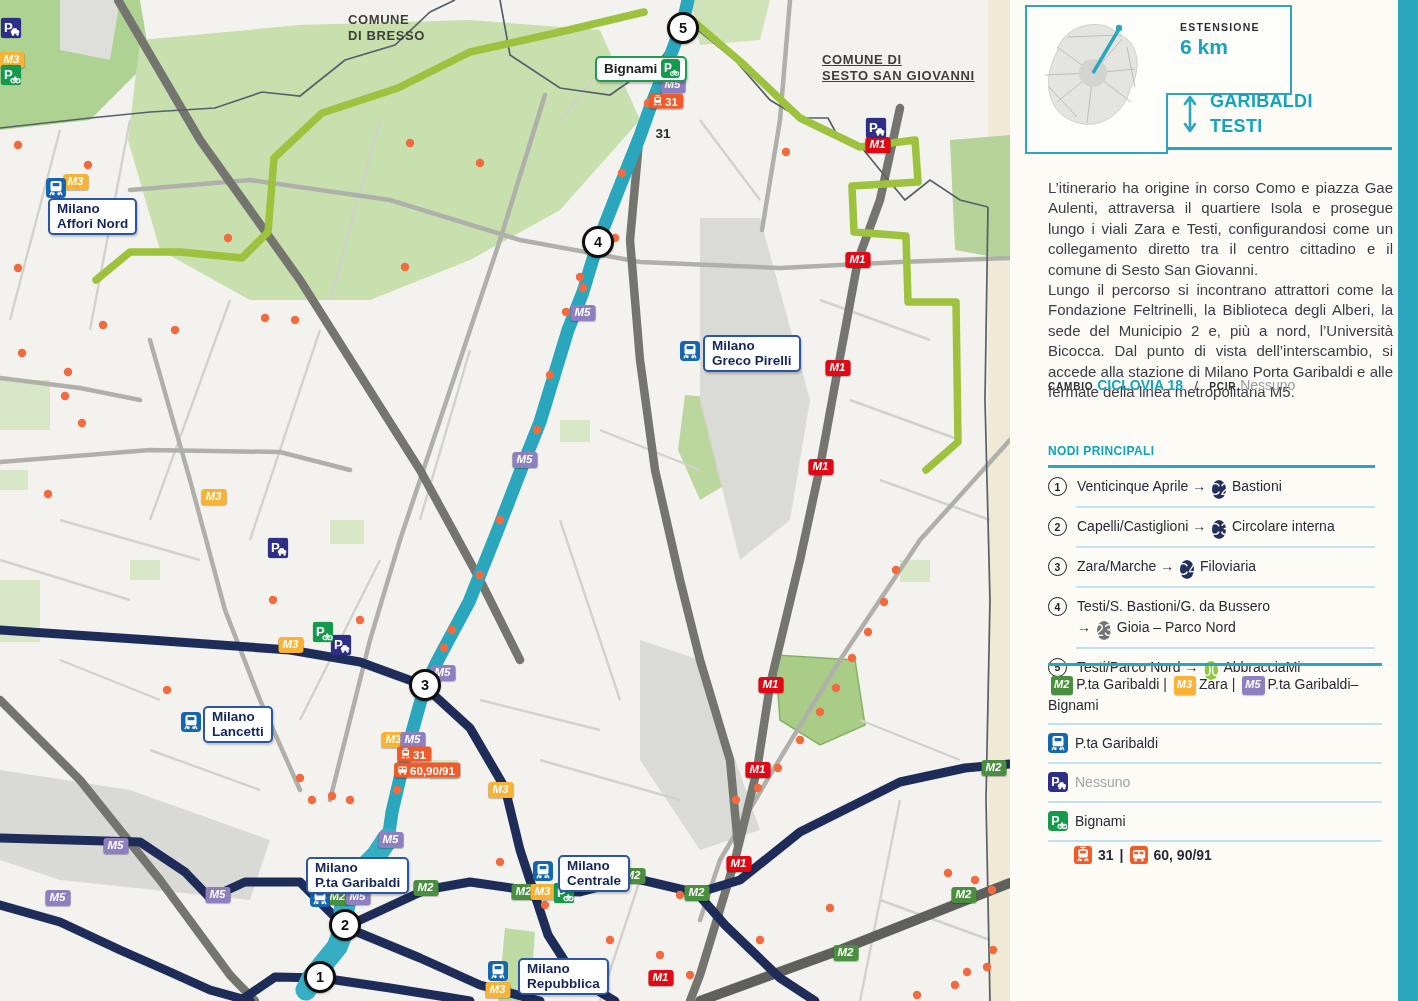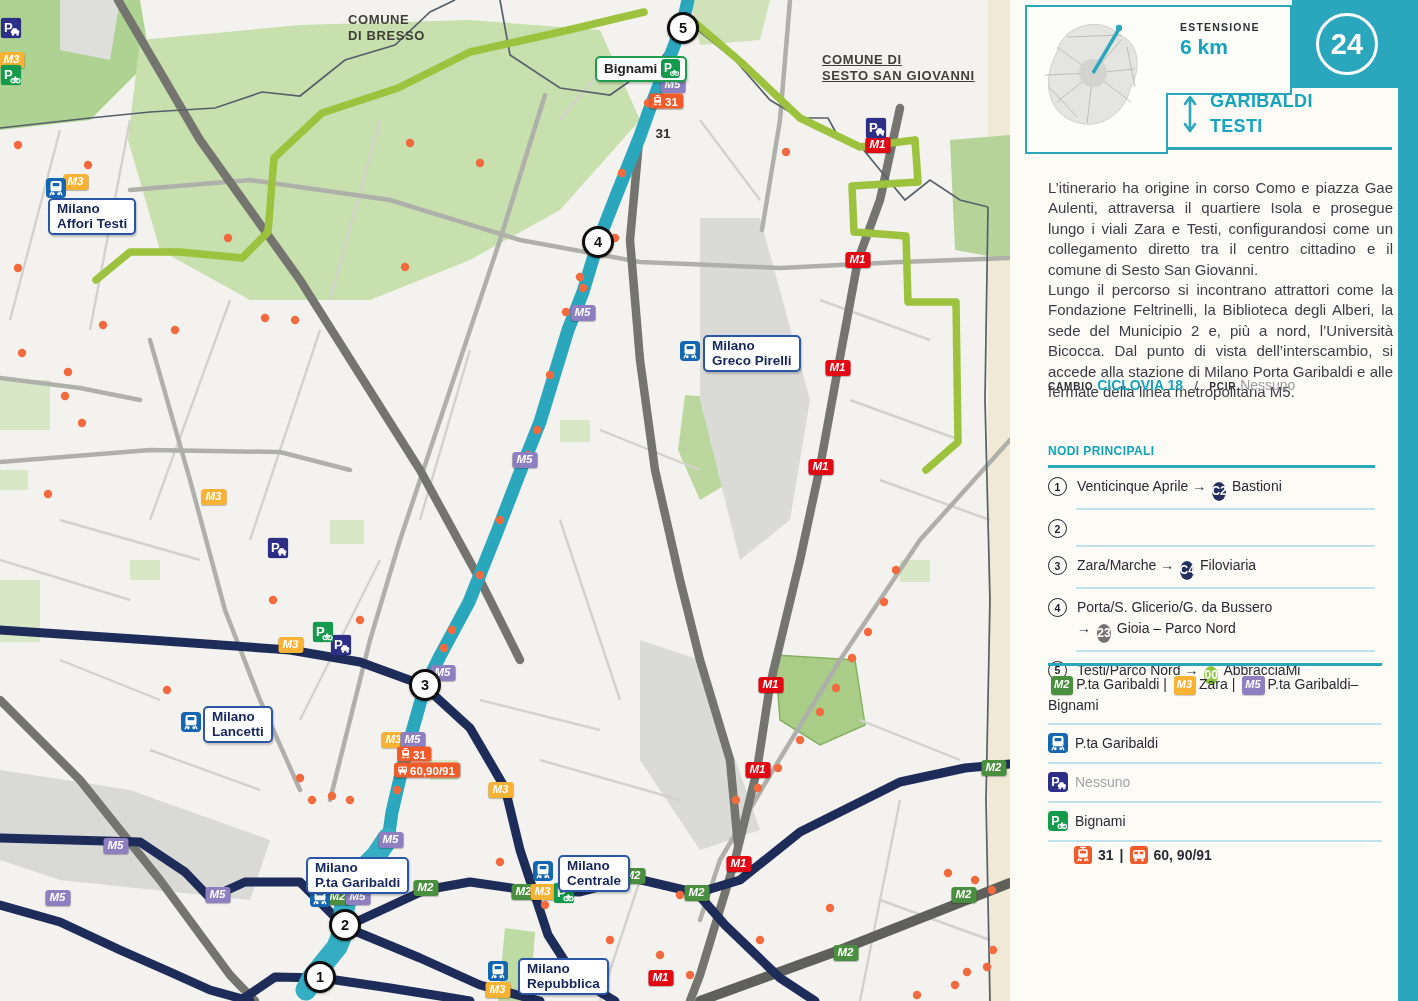--- a/index.html
+++ b/index.html
@@ -49,21 +49,21 @@
   .section{position:absolute;left:38px;width:327px;}
   .sec-nodi{top:444px;}
   .sec-trasp{top:656px;width:334px;}
   .sec-title{font-size:12px;font-weight:bold;color:#0fa3bd;letter-spacing:.4px;}
   .sec-rule{height:3px;background:#2ba7bd;margin-top:7px;}
   .nrow{display:flex;gap:10px;align-items:flex-start;padding:8px 0 7px 0;font-size:14px;color:#2a2a36;}
   .nsep{height:2px;background:#bfe2ee;margin-left:28px;}
   .ncirc{flex:0 0 auto;width:17px;height:17px;border:1.7px solid #1c1c28;border-radius:50%;display:flex;
          align-items:center;justify-content:center;font-size:10.5px;font-weight:bold;color:#1c1c28;margin-top:1px;}
   .nbody{line-height:1.45;}
-  .cbadge{display:inline-flex;width:14px;height:19px;border-radius:50%;color:#fff;font-size:12px;font-weight:bold;
+  .cbadge{display:inline-flex;width:14px;height:19px;border-radius:50%;color:#fff;font-size:16px;font-weight:normal;
           align-items:center;justify-content:center;vertical-align:-4px;margin:0 2px;}
   .trow{display:flex;align-items:flex-start;gap:7px;padding:8px 0;font-size:14px;color:#2a2a36;line-height:1.5;}
   .tsep{height:2px;background:#bfe2ee;}
   .pbadge{display:inline-block;color:#fff;font-weight:bold;font-style:italic;font-size:11px;border-radius:3px;
           padding:1px 4px 2px 3px;margin:0 3px;vertical-align:1px;box-shadow:0 1px 1px rgba(0,0,0,.2);}
   .muted{color:#a3a3ab;}
   .bullet{width:9px;height:9px;border-radius:50%;background:#f26a3d;display:inline-block;margin:6px 6px 0 2px;flex:0 0 auto;}
   .fline2{display:flex;align-items:center;gap:6px;margin:4px 0 0 26px;font-size:14px;font-weight:bold;color:#2a2a36;}
   .hide{position:absolute;width:0;height:0;overflow:hidden;}
 </style>
@@ -384,21 +384,21 @@
             <use href="#s-train"></use>
           </svg>
         </div>
         <div class="nodec marker" style="left: 683px; top: 28px; position: absolute;">5</div>
         <div class="nodec marker" style="left: 598px; top: 242px; position: absolute;">4</div>
         <div class="nodec marker" style="left: 425px; top: 685px; position: absolute;">3</div>
         <div class="nodec marker" style="left: 345px; top: 925px; position: absolute;">2</div>
         <div class="nodec marker" style="left: 320px; top: 977px; position: absolute;">1</div>
         <div class="stn anch-tl" style="left: 48px; top: 198px; position: absolute;">
           <div>Milano</div>
-          <div>Affori Testi</div>
+          <div>Affori Nord</div>
         </div>
         <div class="stn anch-tl" style="left: 703px; top: 335px; position: absolute;">
           <div>Milano</div>
           <div>Greco Pirelli</div>
         </div>
         <div class="stn anch-tl" style="left: 203px; top: 706px; position: absolute;">
           <div>Milano</div>
           <div>Lancetti</div>
         </div>
         <div class="stn anch-tl" style="left: 306px; top: 857px; position: absolute;">
@@ -504,31 +504,32 @@
       <div class="sec-title">NODI PRINCIPALI</div>
       <div class="sec-rule"></div>
       <div id="nodi-list">
           <div class="nrow">
             <span class="ncirc">1</span>
             <div class="nbody"><span>Venticinque Aprile </span><span>→ </span><span class="cbadge" style="background: rgb(36, 48, 94);">C2</span><span> Bastioni</span></div>
           </div>
           <div class="nsep"></div>
           <div class="nrow">
             <span class="ncirc">2</span>
+            <div class="nbody"><span>Capelli/Castiglioni </span><span>→ </span><span class="cbadge" style="background: rgb(36, 48, 94);">C3</span><span> Circolare interna</span></div>
           </div>
           <div class="nsep"></div>
           <div class="nrow">
             <span class="ncirc">3</span>
             <div class="nbody"><span>Zara/Marche </span><span>→ </span><span class="cbadge" style="background: rgb(36, 48, 94);">C4</span><span> Filoviaria</span></div>
           </div>
           <div class="nsep"></div>
           <div class="nrow">
             <span class="ncirc">4</span>
             <div class="nbody">
-              <div>Porta/S. Glicerio/G. da Bussero</div>
+              <div>Testi/S. Bastioni/G. da Bussero</div>
               <div><span>→ </span><span class="cbadge" style="background: #737373;">23</span><span> Gioia – Parco Nord</span></div>
             </div>
           </div>
           <div class="nsep"></div>
           <div class="nrow">
             <span class="ncirc">5</span>
             <div class="nbody"><span>Testi/Parco Nord </span><span>→ </span><span class="cbadge" style="background: rgb(141, 198, 63);">00</span><span> AbbracciaMi</span></div>
           </div>
         </div>
     </section>
@@ -570,18 +571,15 @@
             <svg width="18" height="18" class="icon">
               <use href="#s-bus"></use>
             </svg>
             <span>60, 90/91</span>
           </div>
         </div>
     </section>
 
   </aside>
 
-  <div class="block24">
-    <div class="circ24">24</div>
-  </div>
   <div class="stripe"></div>
 
 </div>
 
 </body></html>

